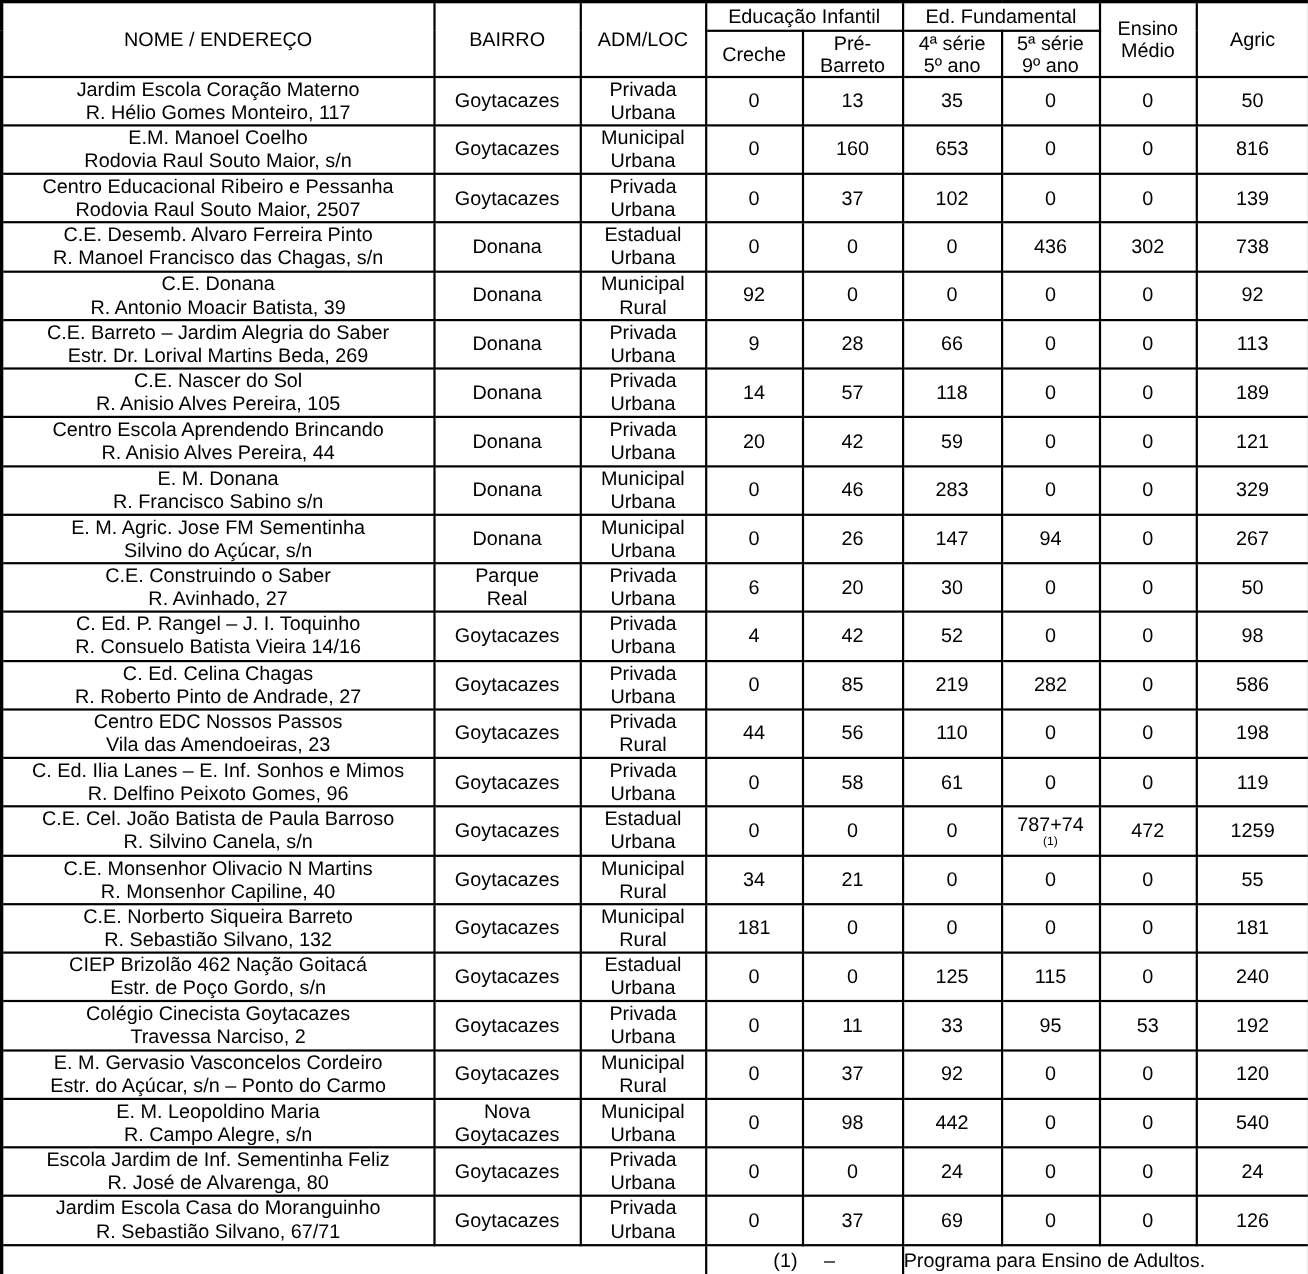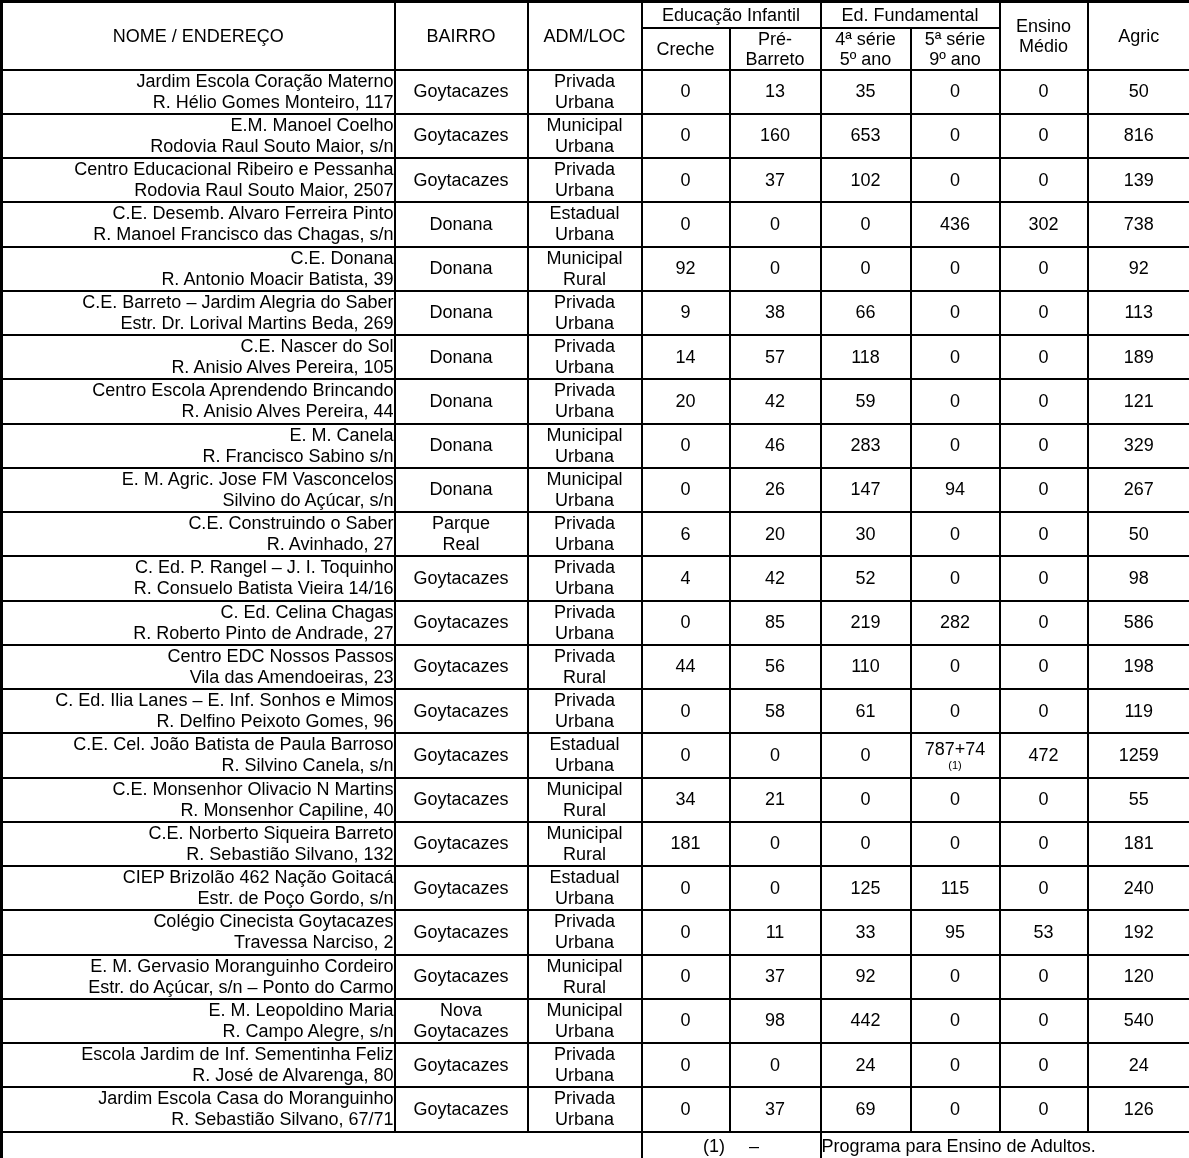--- a/index.html
+++ b/index.html
@@ -18,21 +18,21 @@
     vertical-align: middle;
     font-weight: normal;
     overflow: hidden;
   }
   thead th { text-align: center; line-height: 20px; }
   tr.h1 { height: 26px; }
   tr.h2 { height: 38px; }
   tbody tr { height: 44.25px; }
   tfoot tr { height: 30px; }
   .pre { white-space: pre-line; }
-  .name-cell { text-align: right; padding: 1px 6px 1px 10px; line-height: 21px; }
+  .name-cell { text-align: center; padding: 1px 6px 1px 10px; line-height: 21px; }
   .center { text-align: center; line-height: 21px; }
   .note { font-size: 11px; line-height: 11px; }
   .marker-cell { text-align: center; }
   .marker-cell .dash { margin-left: 24px; }
   .footnote-text { text-align: left; padding-left: 12px; }
 </style>
 </head>
 <body>
 
 <table class="schools">
@@ -161,21 +161,21 @@
   </tr>
       <tr>
     <td class="name-cell">
       <div>C.E. Barreto – Jardim Alegria do Saber</div>
       <div>Estr. Dr. Lorival Martins Beda, 269</div>
     </td>
     <td class="center pre">Donana</td>
     <td class="center pre">Privada
 Urbana</td>
     <td class="center">9</td>
-    <td class="center">38</td>
+    <td class="center">28</td>
     <td class="center">66</td>
     <td class="center">
       <div>0</div>
       <div class="note"></div>
     </td>
     <td class="center">0</td>
     <td class="center">113</td>
   </tr>
       <tr>
     <td class="name-cell">
@@ -208,39 +208,39 @@
     <td class="center">59</td>
     <td class="center">
       <div>0</div>
       <div class="note"></div>
     </td>
     <td class="center">0</td>
     <td class="center">121</td>
   </tr>
       <tr>
     <td class="name-cell">
-      <div>E. M. Canela</div>
+      <div>E. M. Donana</div>
       <div>R. Francisco Sabino s/n</div>
     </td>
     <td class="center pre">Donana</td>
     <td class="center pre">Municipal
 Urbana</td>
     <td class="center">0</td>
     <td class="center">46</td>
     <td class="center">283</td>
     <td class="center">
       <div>0</div>
       <div class="note"></div>
     </td>
     <td class="center">0</td>
     <td class="center">329</td>
   </tr>
       <tr>
     <td class="name-cell">
-      <div>E. M. Agric. Jose FM Vasconcelos</div>
+      <div>E. M. Agric. Jose FM Sementinha</div>
       <div>Silvino do Açúcar, s/n</div>
     </td>
     <td class="center pre">Donana</td>
     <td class="center pre">Municipal
 Urbana</td>
     <td class="center">0</td>
     <td class="center">26</td>
     <td class="center">147</td>
     <td class="center">
       <div>94</div>
@@ -425,21 +425,21 @@
     <td class="center">33</td>
     <td class="center">
       <div>95</div>
       <div class="note"></div>
     </td>
     <td class="center">53</td>
     <td class="center">192</td>
   </tr>
       <tr>
     <td class="name-cell">
-      <div>E. M. Gervasio Moranguinho Cordeiro</div>
+      <div>E. M. Gervasio Vasconcelos Cordeiro</div>
       <div>Estr. do Açúcar, s/n – Ponto do Carmo</div>
     </td>
     <td class="center pre">Goytacazes</td>
     <td class="center pre">Municipal
 Rural</td>
     <td class="center">0</td>
     <td class="center">37</td>
     <td class="center">92</td>
     <td class="center">
       <div>0</div>

